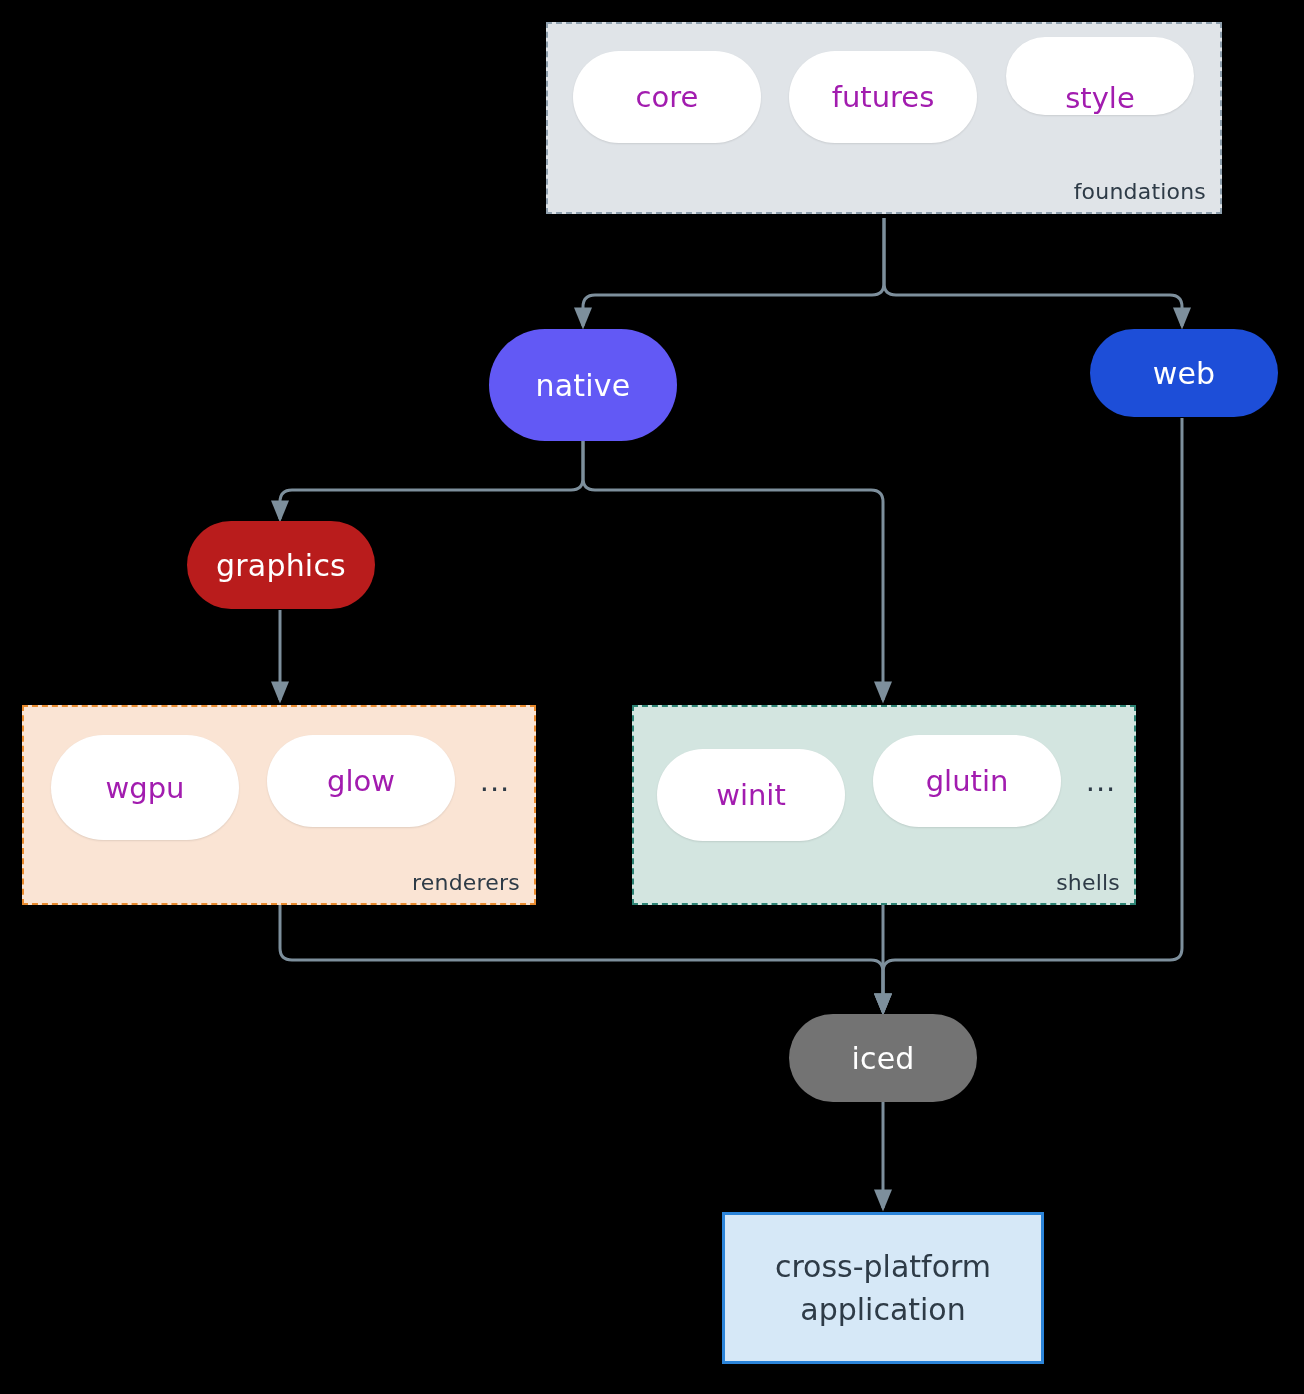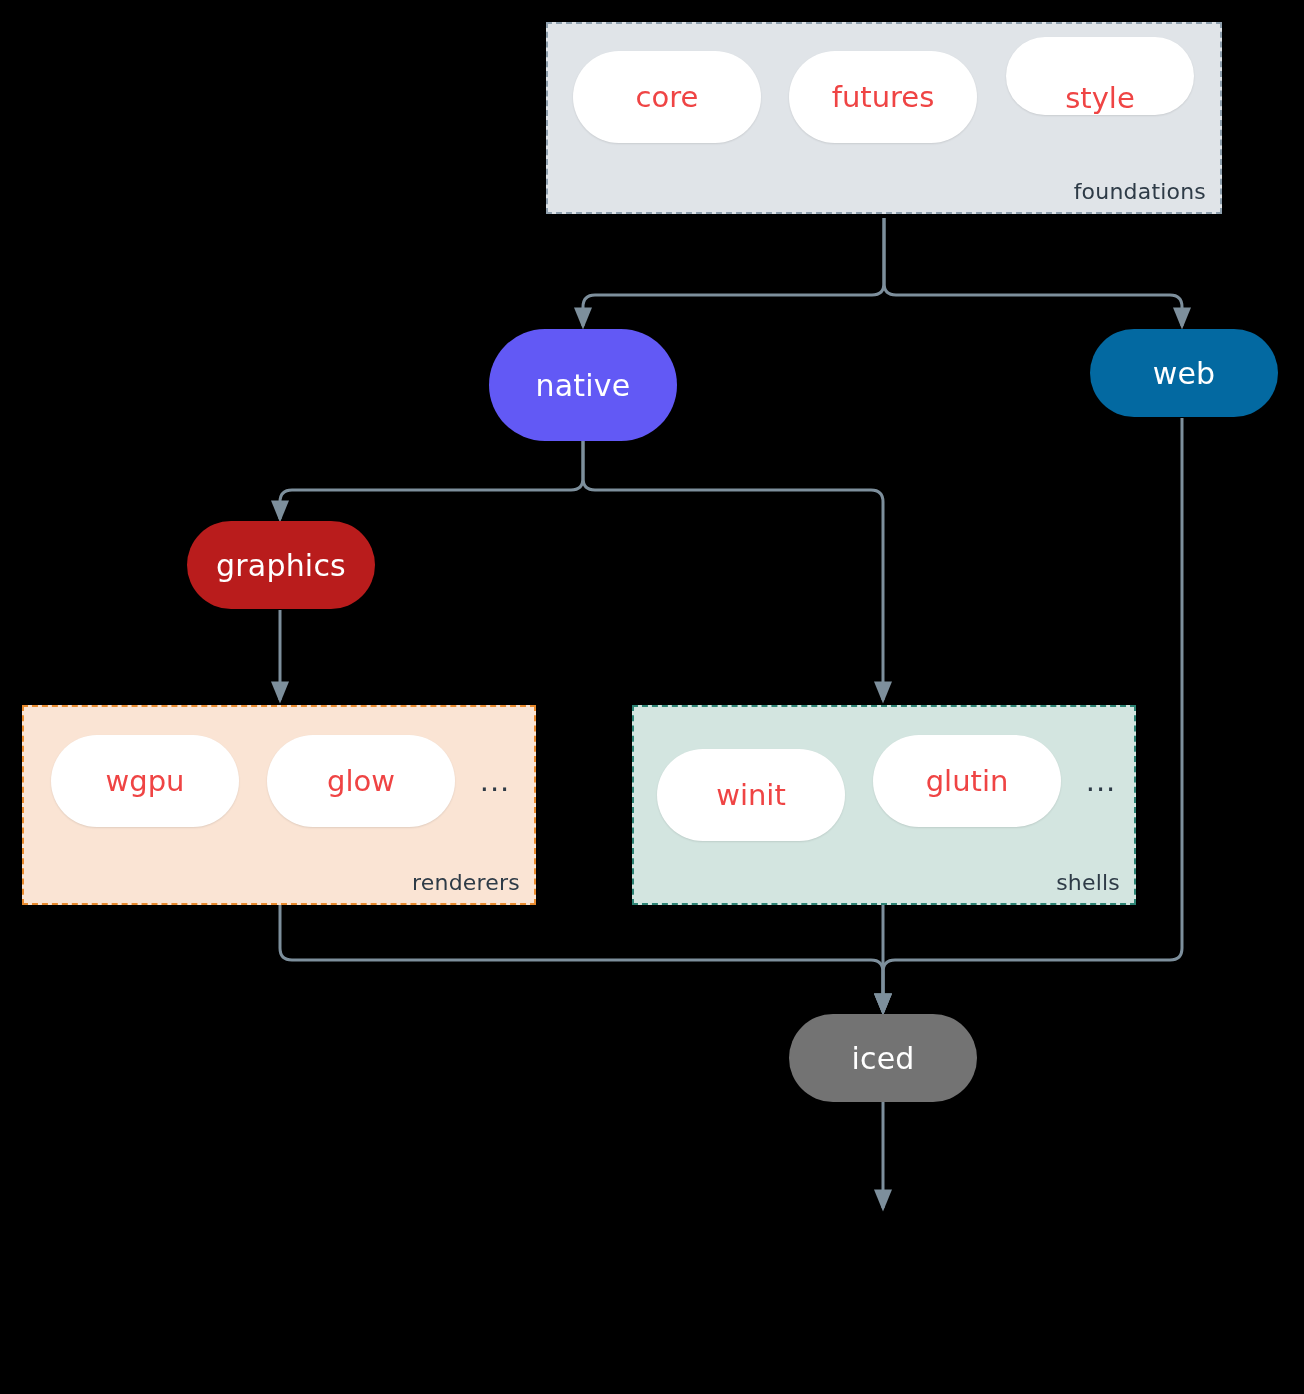--- a/index.html
+++ b/index.html
@@ -40,21 +40,21 @@
     white-space: nowrap;
   }
   .leaf {
     position: absolute;
     background: #FFFFFF;
     border-radius: 60px;
     display: flex;
     align-items: center;
     justify-content: center;
     font-size: 29px;
-    color: #ef4444;
+    color: #a21caf;
     box-shadow: 0 1px 2px rgba(0,0,0,0.10);
   }
   .ellipsis {
     position: absolute;
     font-size: 29px;
     color: #2E3B47;
     display: flex;
     align-items: center;
     justify-content: center;
     letter-spacing: 1px;
@@ -125,32 +125,32 @@
   <div class="leaf" style="left:789px; top:51px; width:188px; height:92px;">
     <span>futures</span>
   </div>
   <div class="leaf" style="left:1006px; top:37px; width:188px; height:78px;align-items:flex-end;">
     <span>style</span>
   </div>
 
   <div class="pill" style="left:489px; top:329px; width:188px; height:112px; background:#6259F5;">
     <span>native</span>
   </div>
-  <div class="pill" style="left:1090px; top:329px; width:188px; height:88px; background:#0369a1;">
+  <div class="pill" style="left:1090px; top:329px; width:188px; height:88px; background:#1d4ed8;">
     <span>web</span>
   </div>
 
   <div class="pill" style="left:187px; top:521px; width:188px; height:88px; background:#b91c1c;">
     <span>graphics</span>
   </div>
 
   <div class="cluster" style="left:22px; top:705px; width:514px; height:200px; background:#FAE4D4; border-color:#E98B2E;">
     <div class="cluster-label">renderers</div>
   </div>
-  <div class="leaf" style="left:51px; top:735px; width:188px; height:92px;">
+  <div class="leaf" style="left:51px; top:735px; width:188px; height:105px;">
     <span>wgpu</span>
   </div>
   <div class="leaf" style="left:267px; top:735px; width:188px; height:92px;">
     <span>glow</span>
   </div>
   <div class="ellipsis" style="left:470px; top:735px; width:50px; height:92px;">...</div>
 
   <div class="cluster" style="left:632px; top:705px; width:504px; height:200px; background:#D3E5E0; border-color:#2D8475;">
     <div class="cluster-label">shells</div>
   </div>
@@ -159,14 +159,18 @@
   </div>
   <div class="leaf" style="left:873px; top:735px; width:188px; height:92px;">
     <span>glutin</span>
   </div>
   <div class="ellipsis" style="left:1076px; top:735px; width:50px; height:92px;">...</div>
 
   <div class="pill" style="left:789px; top:1014px; width:188px; height:88px; background:#737373;">
     <span>iced</span>
   </div>
 
+  <div class="rect-node" style="left:722px; top:1212px; width:322px; height:152px; background:#D6E8F7; border:3px solid #2B84D9;">
+    <span>cross-platform</span>
+    <span>application</span>
+  </div>
 
 </div>
 
 </body></html>

